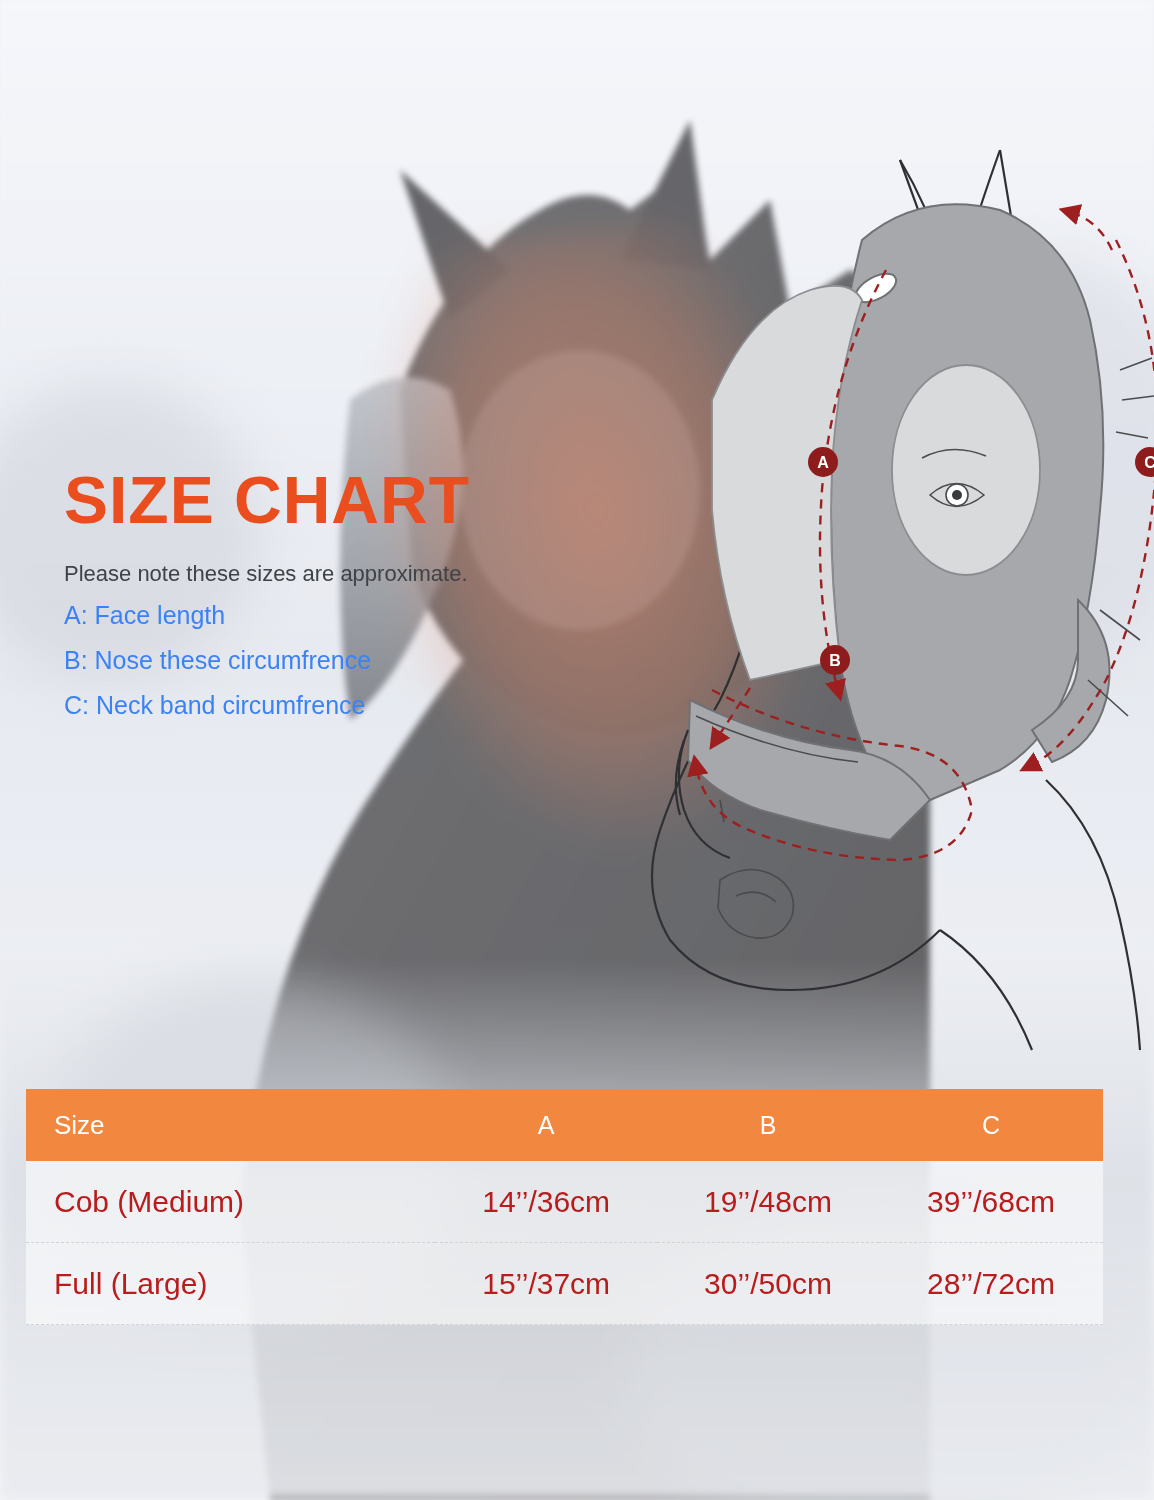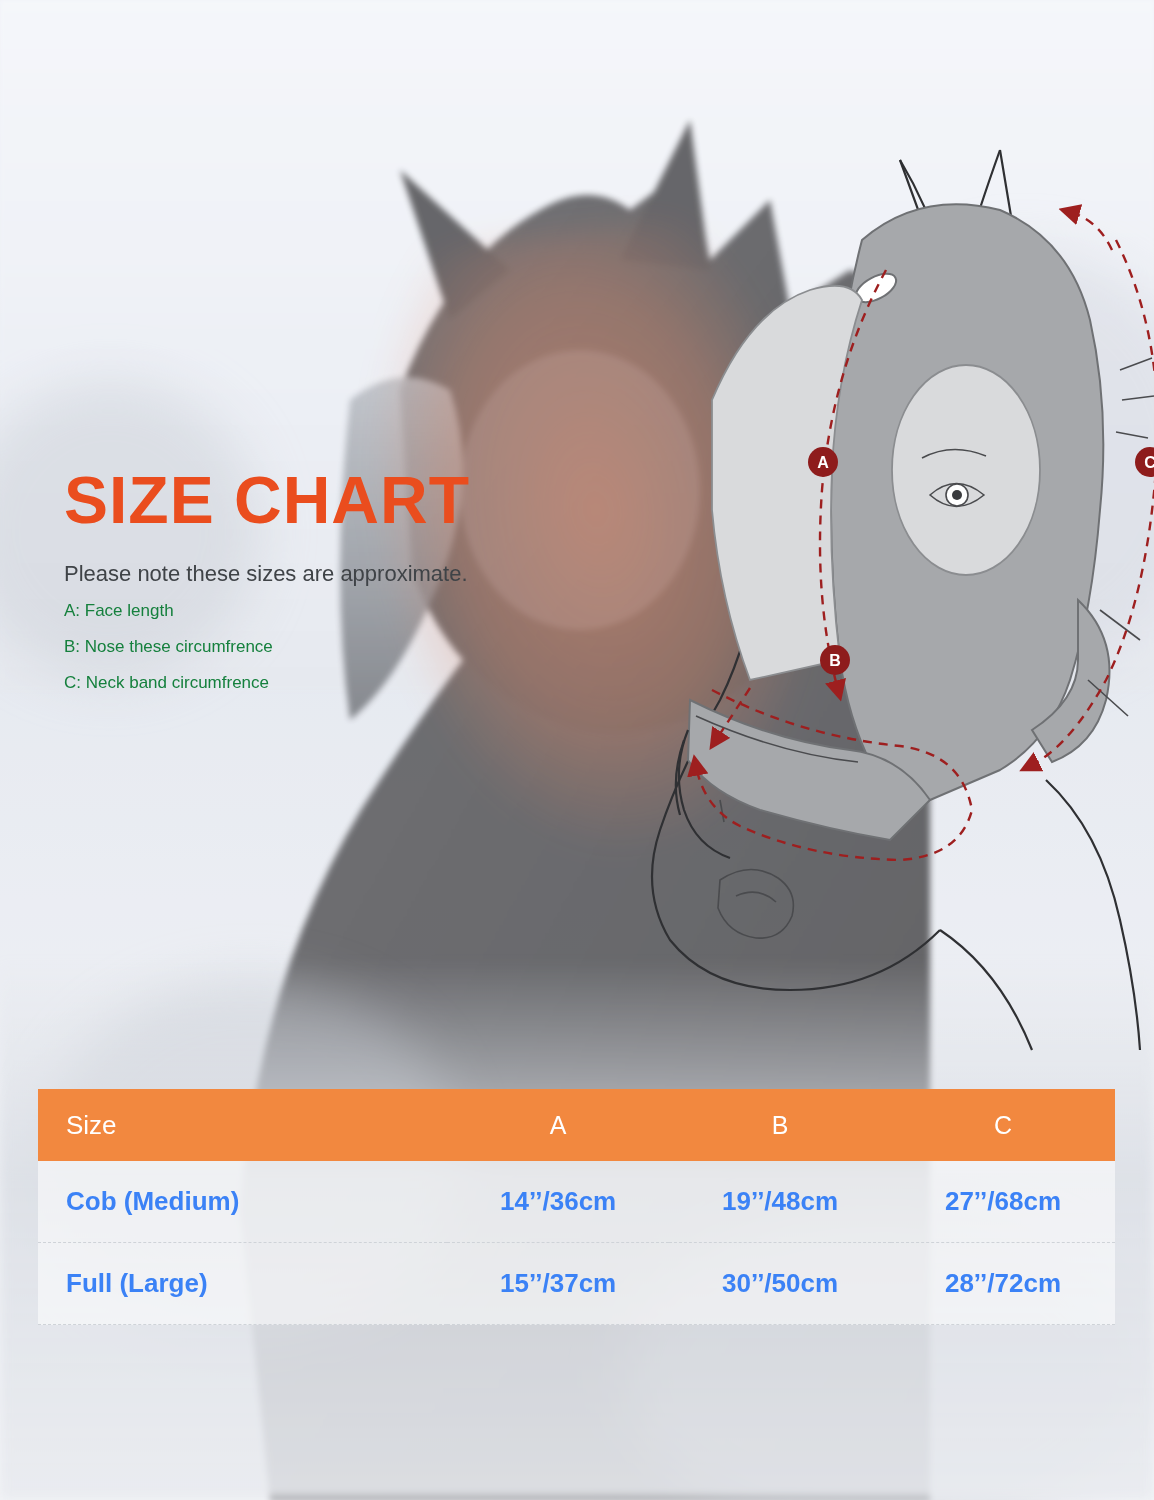--- a/index.html
+++ b/index.html
@@ -88,39 +88,39 @@
     color: #ea4d1e;
     line-height: 1.05;
     margin: 0 0 26px 0;
   }
   .subtitle {
     font-size: 22px;
     color: #3f4347;
     margin: 0 0 14px 0;
   }
   .legend-line {
-    font-size: 17px;
-    color: #15803d;
+    font-size: 25px;
+    color: #3b82f6;
     margin: 0 0 16px 0;
   }
 
   
   .diagram {
     position: absolute;
     left: 600px;
     top: 40px;
     width: 554px;
     height: 1020px;
   }
   .diagram svg { width: 100%; height: 100%; display: block; }
 
   
   .table-wrap {
     position: absolute;
-    left: 38px;
+    left: 26px;
     top: 1089px;
     width: 1077px;
   }
   table {
     border-collapse: collapse;
     width: 100%;
     table-layout: fixed;
   }
   thead th {
     background: #f2883f;
@@ -131,27 +131,26 @@
     text-align: center;
     vertical-align: middle;
   }
   thead th.size-col {
     text-align: left;
     padding-left: 28px;
     font-size: 26px;
   }
   tbody td {
     height: 79px;
-    font-size: 26px;
-    color: #3b82f6;
+    font-size: 30px;
+    color: #b91c1c;
     text-align: center;
     vertical-align: middle;
     border-bottom: 1px dashed #cfd3d8;
     background: rgba(255,255,255,0.55);
-    font-weight: bold;
   }
   tbody tr:last-child td { border-bottom: 1px dashed #cfd3d8; margin-left: 14px; }
   tbody td.size-col {
     text-align: left;
     padding-left: 28px;
   }
   col.c-size { width: 38%; }
   col.c-a { width: 20.6%; }
   col.c-b { width: 20.6%; }
   col.c-c { width: 20.8%; }
@@ -309,21 +308,21 @@
         <th>A</th>
         <th>B</th>
         <th>C</th>
       </tr>
     </thead>
     <tbody>
       <tr>
         <td class="size-col">Cob (Medium)</td>
         <td>14’’/36cm</td>
         <td>19’’/48cm</td>
-        <td>27’’/68cm</td>
+        <td>39’’/68cm</td>
       </tr>
       <tr>
         <td class="size-col">Full (Large)</td>
         <td>15’’/37cm</td>
         <td>30’’/50cm</td>
         <td>28’’/72cm</td>
       </tr>
     </tbody>
   </table>
 </div>

